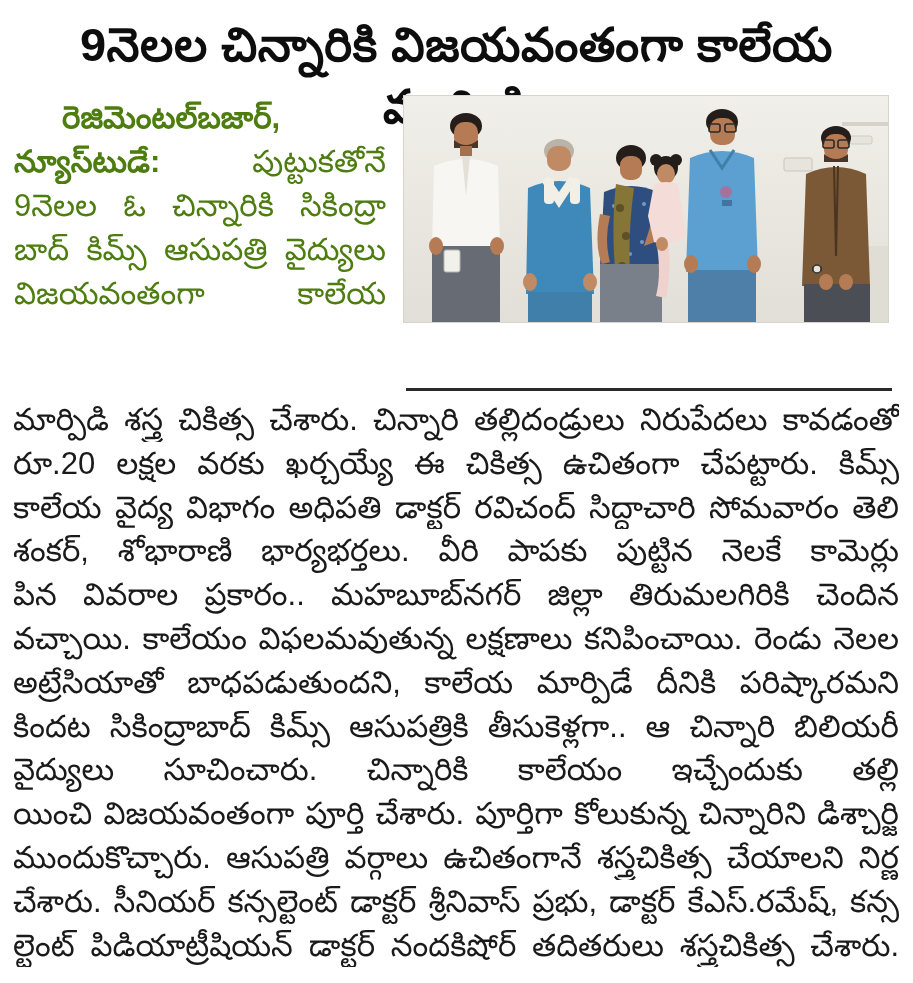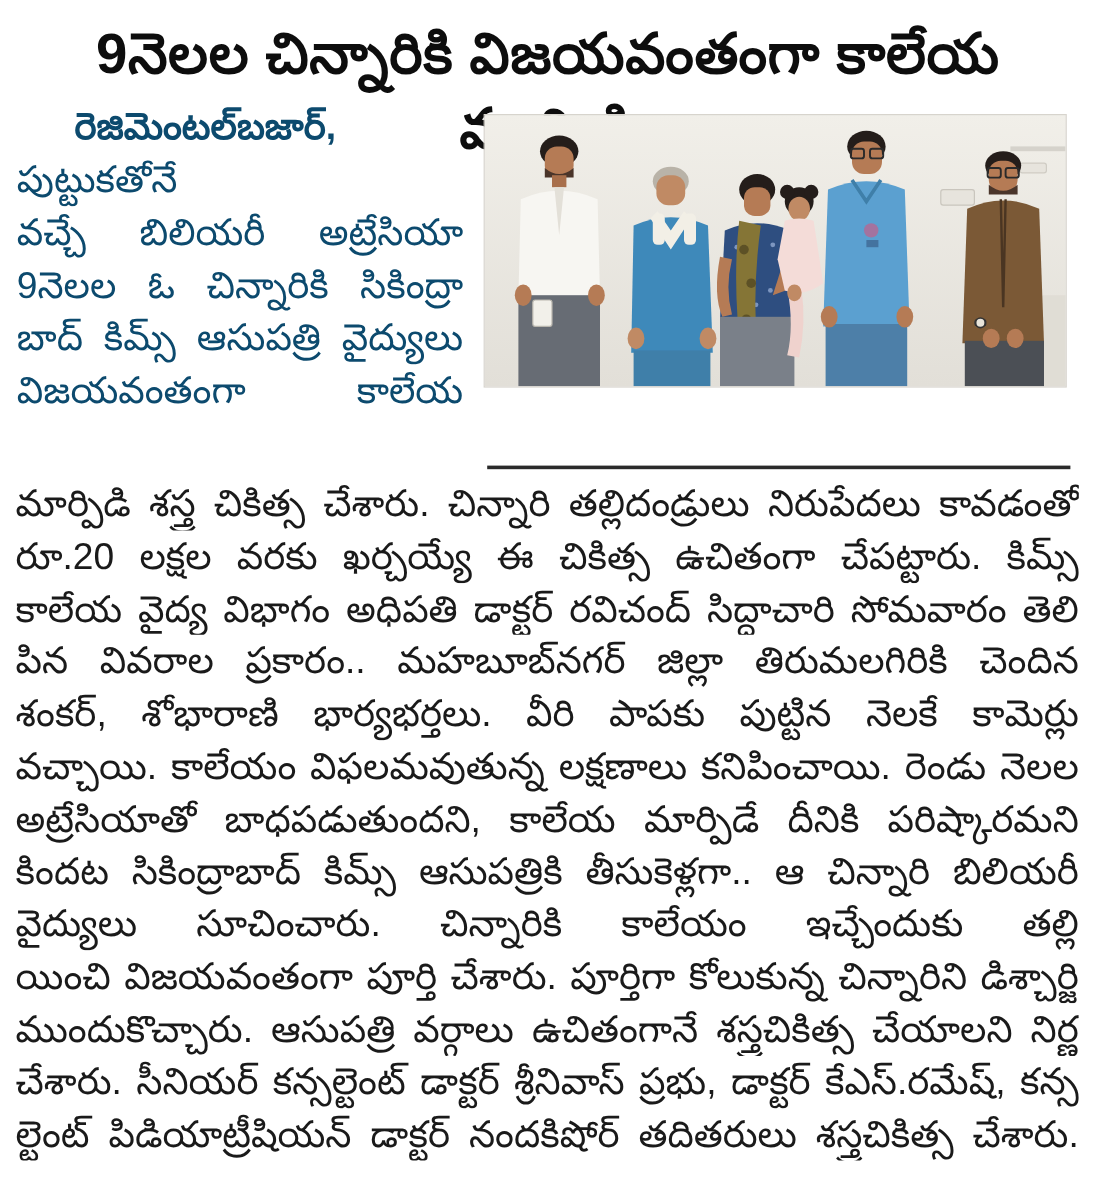--- a/index.html
+++ b/index.html
@@ -12,22 +12,22 @@
     overflow:hidden;
   }
   .headline{
     position:absolute;top:14px;left:0;width:913px;
     margin:0;
     font-size:47px;font-weight:700;line-height:62px;
     text-align:center;color:#0d0d0d;
     letter-spacing:0.5px;
   }
   .leftcol{
-    position:absolute;left:14px;top:84px;width:372px;
-    font-size:31px;line-height:44px;color:#0c4a6e;
+    position:absolute;left:14px;top:96px;width:372px;
+    font-size:31px;line-height:44px;color:#4d7c0f;
   }
   .leftcol .line{height:44px;overflow:hidden;white-space:nowrap;}
   .indent{padding-left:48px;}
   .bold{font-weight:700;}
   .flexline{display:flex;justify-content:space-between;}
   .jline{text-align:justify;text-align-last:justify;}
   .photo{
     position:absolute;left:404px;top:96px;width:484px;height:226px;
     margin:0;padding:0;background:#edebe6;
     outline:1px solid #d7d4cd;
@@ -51,23 +51,23 @@
 </head>
 <body>
 
 <div class="page">
 
   <h1 class="headline">9నెలల చిన్నారికి విజయవంతంగా కాలేయ మార్పిడి</h1>
 
   <div class="leftcol">
     <div class="line indent bold">రెజిమెంటల్‌బజార్,</div>
     <div class="line flexline">
+      <span class="bold">న్యూస్‌టుడే:</span>
       <span>పుట్టుకతోనే</span>
     </div>
-    <div class="line jline">వచ్చే బిలియరీ అట్రేసియా</div>
     <div class="line jline">9నెలల ఓ చిన్నారికి సికింద్రా</div>
     <div class="line jline">బాద్ కిమ్స్ ఆసుపత్రి వైద్యులు</div>
     <div class="line jline">విజయవంతంగా కాలేయ</div>
   </div>
 
   <figure class="photo">
     <svg viewBox="0 0 484 226" xmlns="http://www.w3.org/2000/svg">
       <defs>
         <linearGradient id="wall" x1="0" y1="0" x2="0" y2="1">
           <stop offset="0" stop-color="#f1efe9"></stop>
@@ -167,22 +167,22 @@
       </g>
     </svg>
   </figure>
 
   <div class="caption-rule"></div>
 
   <div class="bodytext">
     <div class="line jline">మార్పిడి శస్త్ర చికిత్స చేశారు. చిన్నారి తల్లిదండ్రులు నిరుపేదలు కావడంతో</div>
     <div class="line jline">రూ.20 లక్షల వరకు ఖర్చయ్యే ఈ చికిత్స ఉచితంగా చేపట్టారు. కిమ్స్</div>
     <div class="line jline">కాలేయ వైద్య విభాగం అధిపతి డాక్టర్ రవిచంద్ సిద్దాచారి సోమవారం తెలి</div>
+    <div class="line jline">శంకర్, శోభారాణి భార్యభర్తలు. వీరి పాపకు పుట్టిన నెలకే కామెర్లు</div>
     <div class="line jline">పిన వివరాల ప్రకారం.. మహబూబ్‌నగర్ జిల్లా తిరుమలగిరికి చెందిన</div>
-    <div class="line jline">శంకర్, శోభారాణి భార్యభర్తలు. వీరి పాపకు పుట్టిన నెలకే కామెర్లు</div>
     <div class="line jline">వచ్చాయి. కాలేయం విఫలమవుతున్న లక్షణాలు కనిపించాయి. రెండు నెలల</div>
     <div class="line jline">అట్రేసియాతో బాధపడుతుందని, కాలేయ మార్పిడే దీనికి పరిష్కారమని</div>
     <div class="line jline">కిందట సికింద్రాబాద్ కిమ్స్ ఆసుపత్రికి తీసుకెళ్లగా.. ఆ చిన్నారి బిలియరీ</div>
     <div class="line jline">వైద్యులు సూచించారు. చిన్నారికి కాలేయం ఇచ్చేందుకు తల్లి</div>
     <div class="line jline">యించి విజయవంతంగా పూర్తి చేశారు. పూర్తిగా కోలుకున్న చిన్నారిని డిశ్చార్జి</div>
     <div class="line jline">ముందుకొచ్చారు. ఆసుపత్రి వర్గాలు ఉచితంగానే శస్త్రచికిత్స చేయాలని నిర్ణ</div>
     <div class="line jline">చేశారు. సీనియర్ కన్సల్టెంట్ డాక్టర్ శ్రీనివాస్ ప్రభు, డాక్టర్ కేఎస్.రమేష్, కన్స</div>
     <div class="line jline">ల్టెంట్ పిడియాట్రీషియన్ డాక్టర్ నందకిషోర్ తదితరులు శస్త్రచికిత్స చేశారు.</div>
   </div>
 

